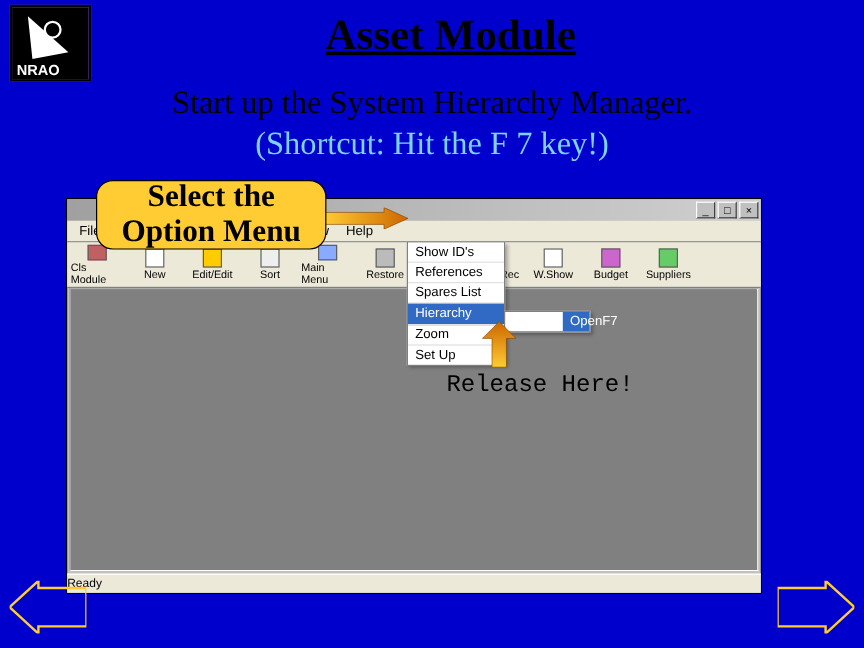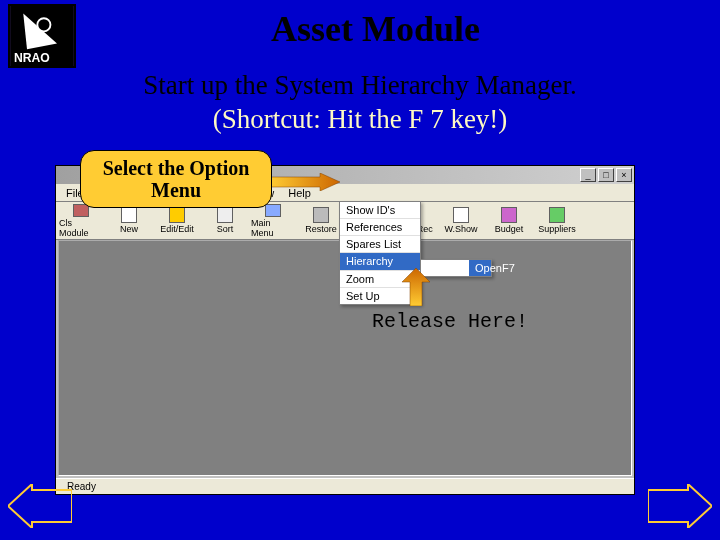--- a/index.html
+++ b/index.html
@@ -18,49 +18,50 @@
     border: 2px solid #000;
   }
   .logo svg { width: 100%; height: 100%; }
   .title {
     position: absolute;
     top: 8px; left: 0; right: 0;
     text-align: center;
     font-size: 36px;
     font-weight: bold;
     color: #000;
+    text-decoration: underline;
     padding-left: 31px;
   }
   .subtitle1 {
     position: absolute;
     top: 70px; left: 0; right: 0;
     text-align: center;
     font-size: 27px;
     color: #000;
   }
   .subtitle2 {
     position: absolute;
     top: 104px; left: 0; right: 0;
     text-align: center;
     font-size: 27px;
-    color: #fef9c3;
+    color: #7dd3fc;
   }
   .callout {
     position: absolute;
     top: 150px; left: 80px;
     width: 192px; height: 58px;
     background: #ffcc33;
     border: 1px solid #000;
     border-radius: 14px;
     display: flex;
     align-items: center;
     justify-content: center;
     text-align: center;
     font-weight: bold;
-    font-size: 20px;
+    font-size: 26px;
     color: #000;
     line-height: 1.1;
     z-index: 20;
   }
   .arrow1 {
     position: absolute;
     top: 173px; left: 270px;
     width: 70px; height: 18px;
     z-index: 19;
   }
@@ -153,21 +154,21 @@
     background: #808080;
     border: 1px inset #fff;
   }
   .statusbar {
     position: absolute;
     bottom: 0; left: 0; right: 0;
     height: 16px;
     background: #ece9d8;
     border-top: 1px solid #fff;
     font-size: 10px;
-    padding: 1px 11px;
+    padding: 1px 0;
     display: flex;
     align-items: center;
   }
   
   .dropdown {
     position: absolute;
     top: 35px; left: 283px;
     width: 82px;
     background: #fff;
     border: 1px solid #808080;

